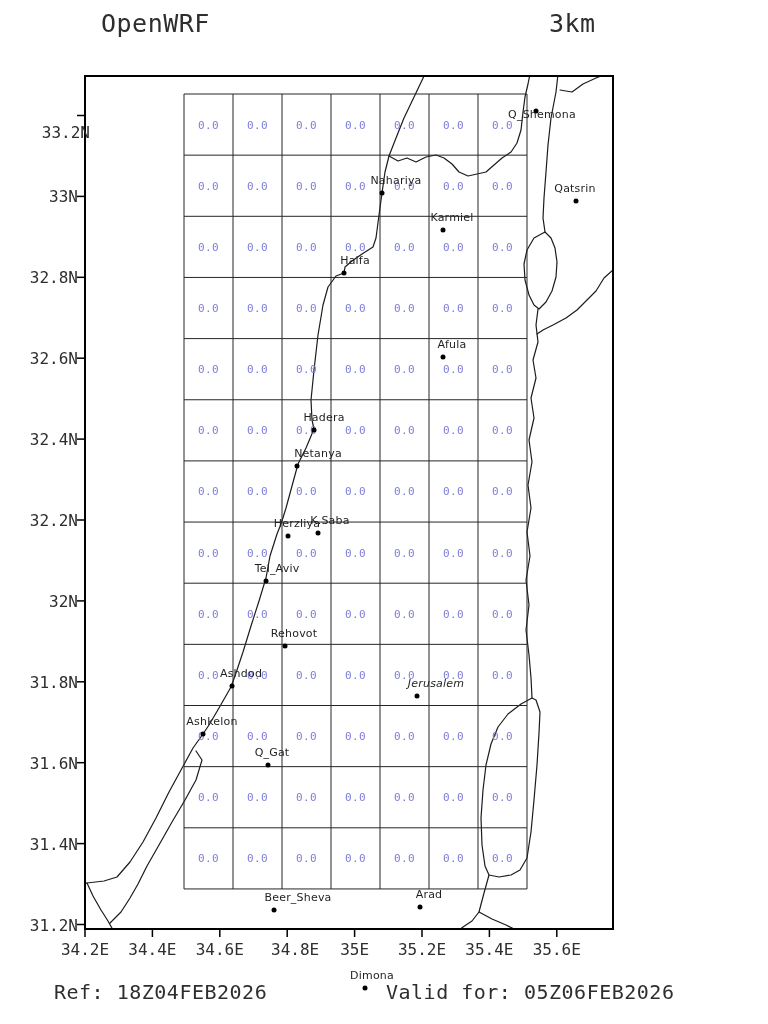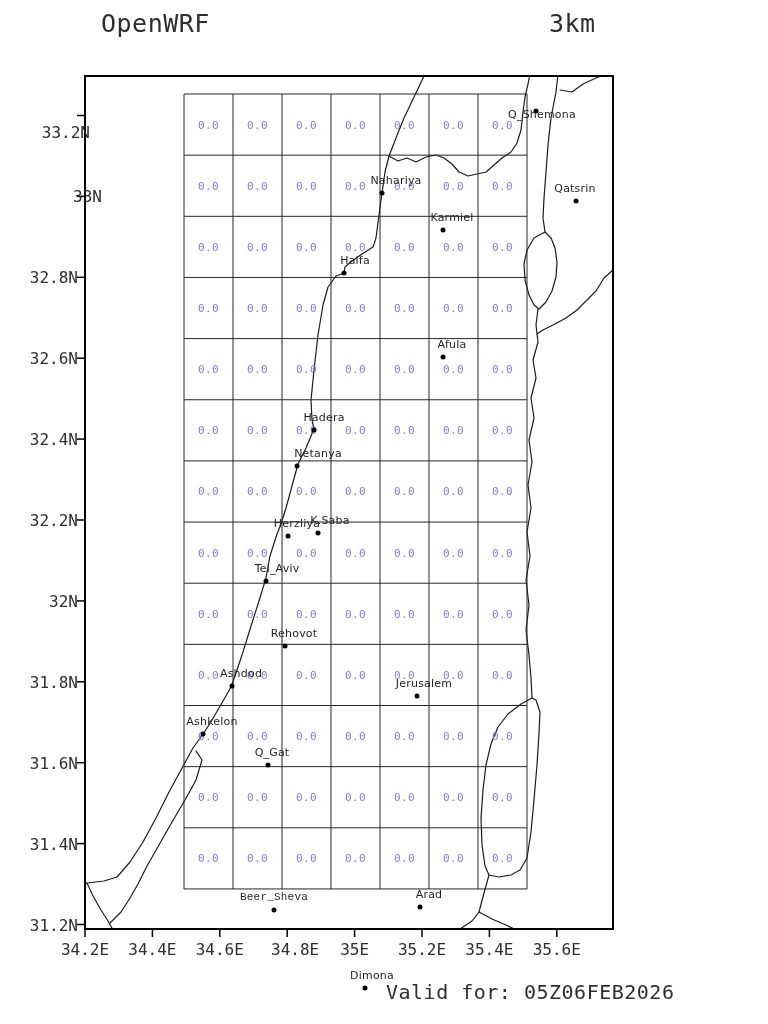--- a/index.html
+++ b/index.html
@@ -102,21 +102,21 @@
         <line x1="287.20000000000005" y1="929" x2="287.20000000000005" y2="937"></line>
         <line x1="354.6" y1="929" x2="354.6" y2="937"></line>
         <line x1="422" y1="929" x2="422" y2="937"></line>
         <line x1="489.40000000000003" y1="929" x2="489.40000000000003" y2="937"></line>
         <line x1="556.8000000000001" y1="929" x2="556.8000000000001" y2="937"></line>
       </g>
   </svg>
 
   <div id="lat-labels" class="abs">
       <div class="abs axis-label lat-label" style="left: 0px; top: 123px; padding-left: 12px;">33.2N</div>
-      <div class="abs axis-label lat-label" style="left: 0px; top: 187.4px; margin-left: 24px;">33N</div>
+      <div class="abs axis-label lat-label" style="left: 0px; top: 187.4px;">33N</div>
       <div class="abs axis-label lat-label" style="left: 0px; top: 268.3px;">32.8N</div>
       <div class="abs axis-label lat-label" style="left: 0px; top: 349.2px;">32.6N</div>
       <div class="abs axis-label lat-label" style="left: 0px; top: 430.1px;">32.4N</div>
       <div class="abs axis-label lat-label" style="left: 0px; top: 511px;">32.2N</div>
       <div class="abs axis-label lat-label" style="left: 0px; top: 591.9px;">32N</div>
       <div class="abs axis-label lat-label" style="left: 0px; top: 672.8px;">31.8N</div>
       <div class="abs axis-label lat-label" style="left: 0px; top: 753.7px;">31.6N</div>
       <div class="abs axis-label lat-label" style="left: 0px; top: 834.6px;">31.4N</div>
       <div class="abs axis-label lat-label" style="left: 0px; top: 915.5px;">31.2N</div>
     </div>
@@ -244,27 +244,28 @@
       <div class="abs city-label" style="left: 330px; top: 514px;">K.Saba</div>
       <div class="abs city-dot" style="left: 288px; top: 536px;"></div>
       <div class="abs city-label" style="left: 297px; top: 517px;">Herzliya</div>
       <div class="abs city-dot" style="left: 266px; top: 581px;"></div>
       <div class="abs city-label" style="left: 277px; top: 562px;">Tel_Aviv</div>
       <div class="abs city-dot" style="left: 285px; top: 646px;"></div>
       <div class="abs city-label" style="left: 294px; top: 627px;">Rehovot</div>
       <div class="abs city-dot" style="left: 232px; top: 686px;"></div>
       <div class="abs city-label" style="left: 241px; top: 667px;">Ashdod</div>
       <div class="abs city-dot" style="left: 417px; top: 696px;"></div>
-      <div class="abs city-label" style="left: 424px; top: 677px;">Jerusalem</div>
+      <div class="abs city-label" style="left: 436px; top: 677px; font-style: italic;">Jerusalem</div>
       <div class="abs city-dot" style="left: 203px; top: 734px;"></div>
       <div class="abs city-label" style="left: 212px; top: 715px;">Ashkelon</div>
       <div class="abs city-dot" style="left: 268px; top: 765px;"></div>
       <div class="abs city-label" style="left: 272px; top: 746px;">Q_Gat</div>
       <div class="abs city-dot" style="left: 274px; top: 910px;"></div>
-      <div class="abs city-label" style="left: 274px; top: 891px; font-family: Liberation Mono, monospace;">Beer_Sheva</div>
+      <div class="abs city-label" style="left: 298px; top: 891px;">Beer_Sheva</div>
       <div class="abs city-dot" style="left: 420px; top: 907px;"></div>
       <div class="abs city-label" style="left: 429px; top: 888px;">Arad</div>
       <div class="abs city-dot" style="left: 365px; top: 988px;"></div>
       <div class="abs city-label" style="left: 372px; top: 969px;">Dimona</div>
     </div>
 
+  <div class="abs footer-text" style="left:54px;top:980px;">Ref: 18Z04FEB2026</div>
   <div class="abs footer-text" style="left:386px;top:980px;">Valid for: 05Z06FEB2026</div>
 </div>
 
 </body></html>

